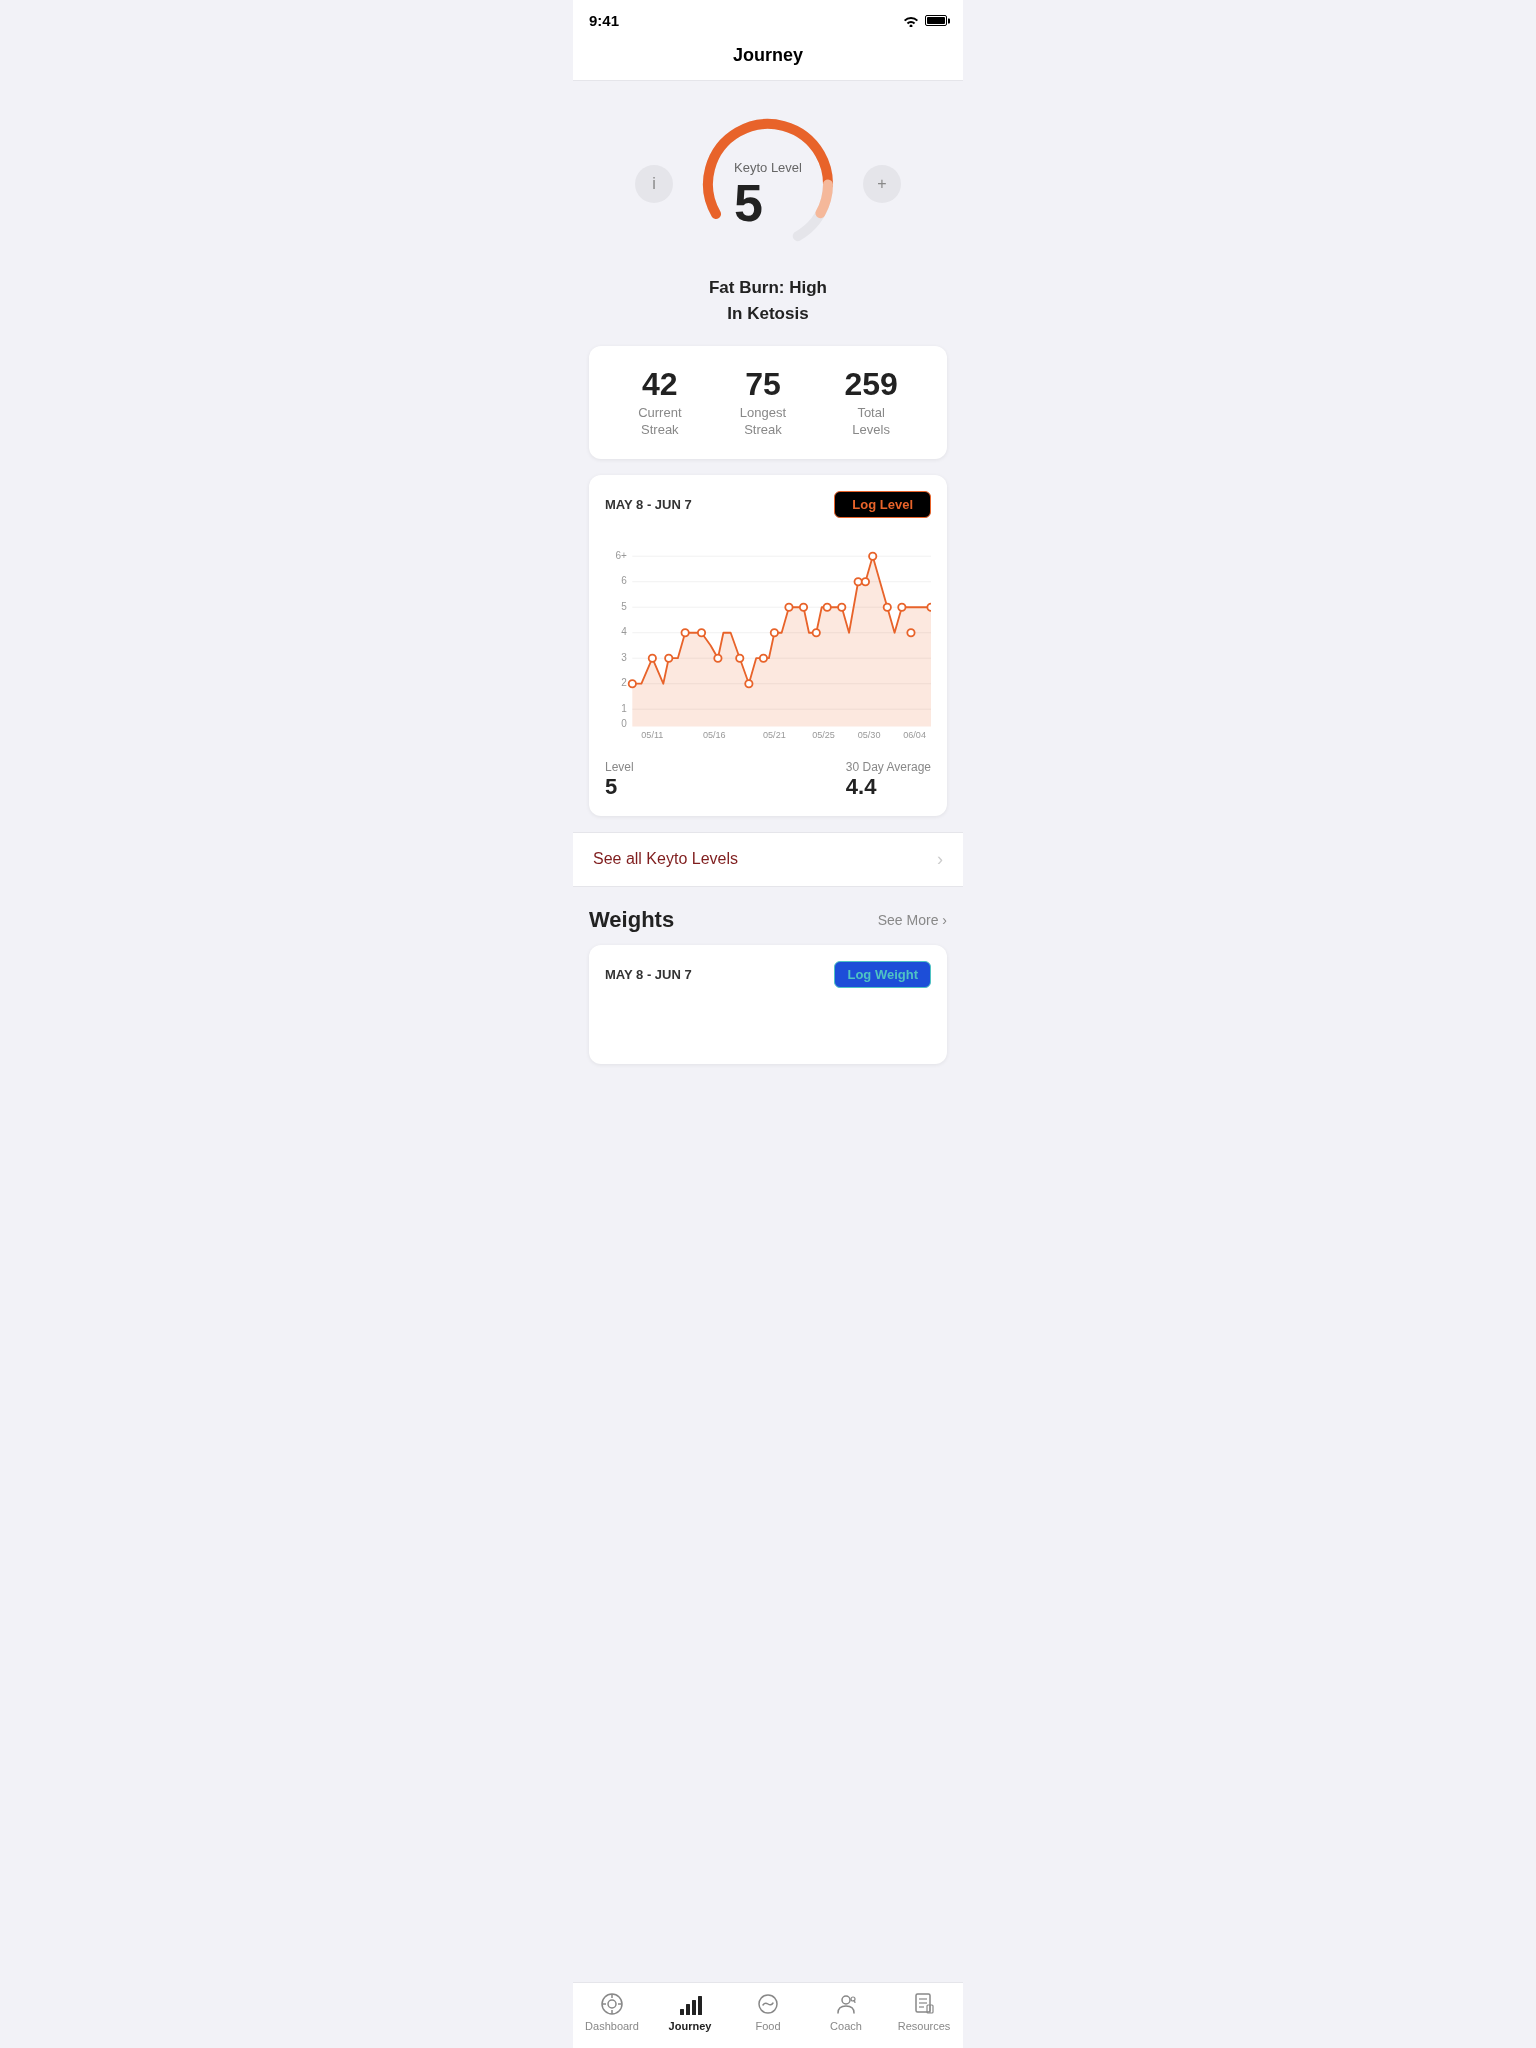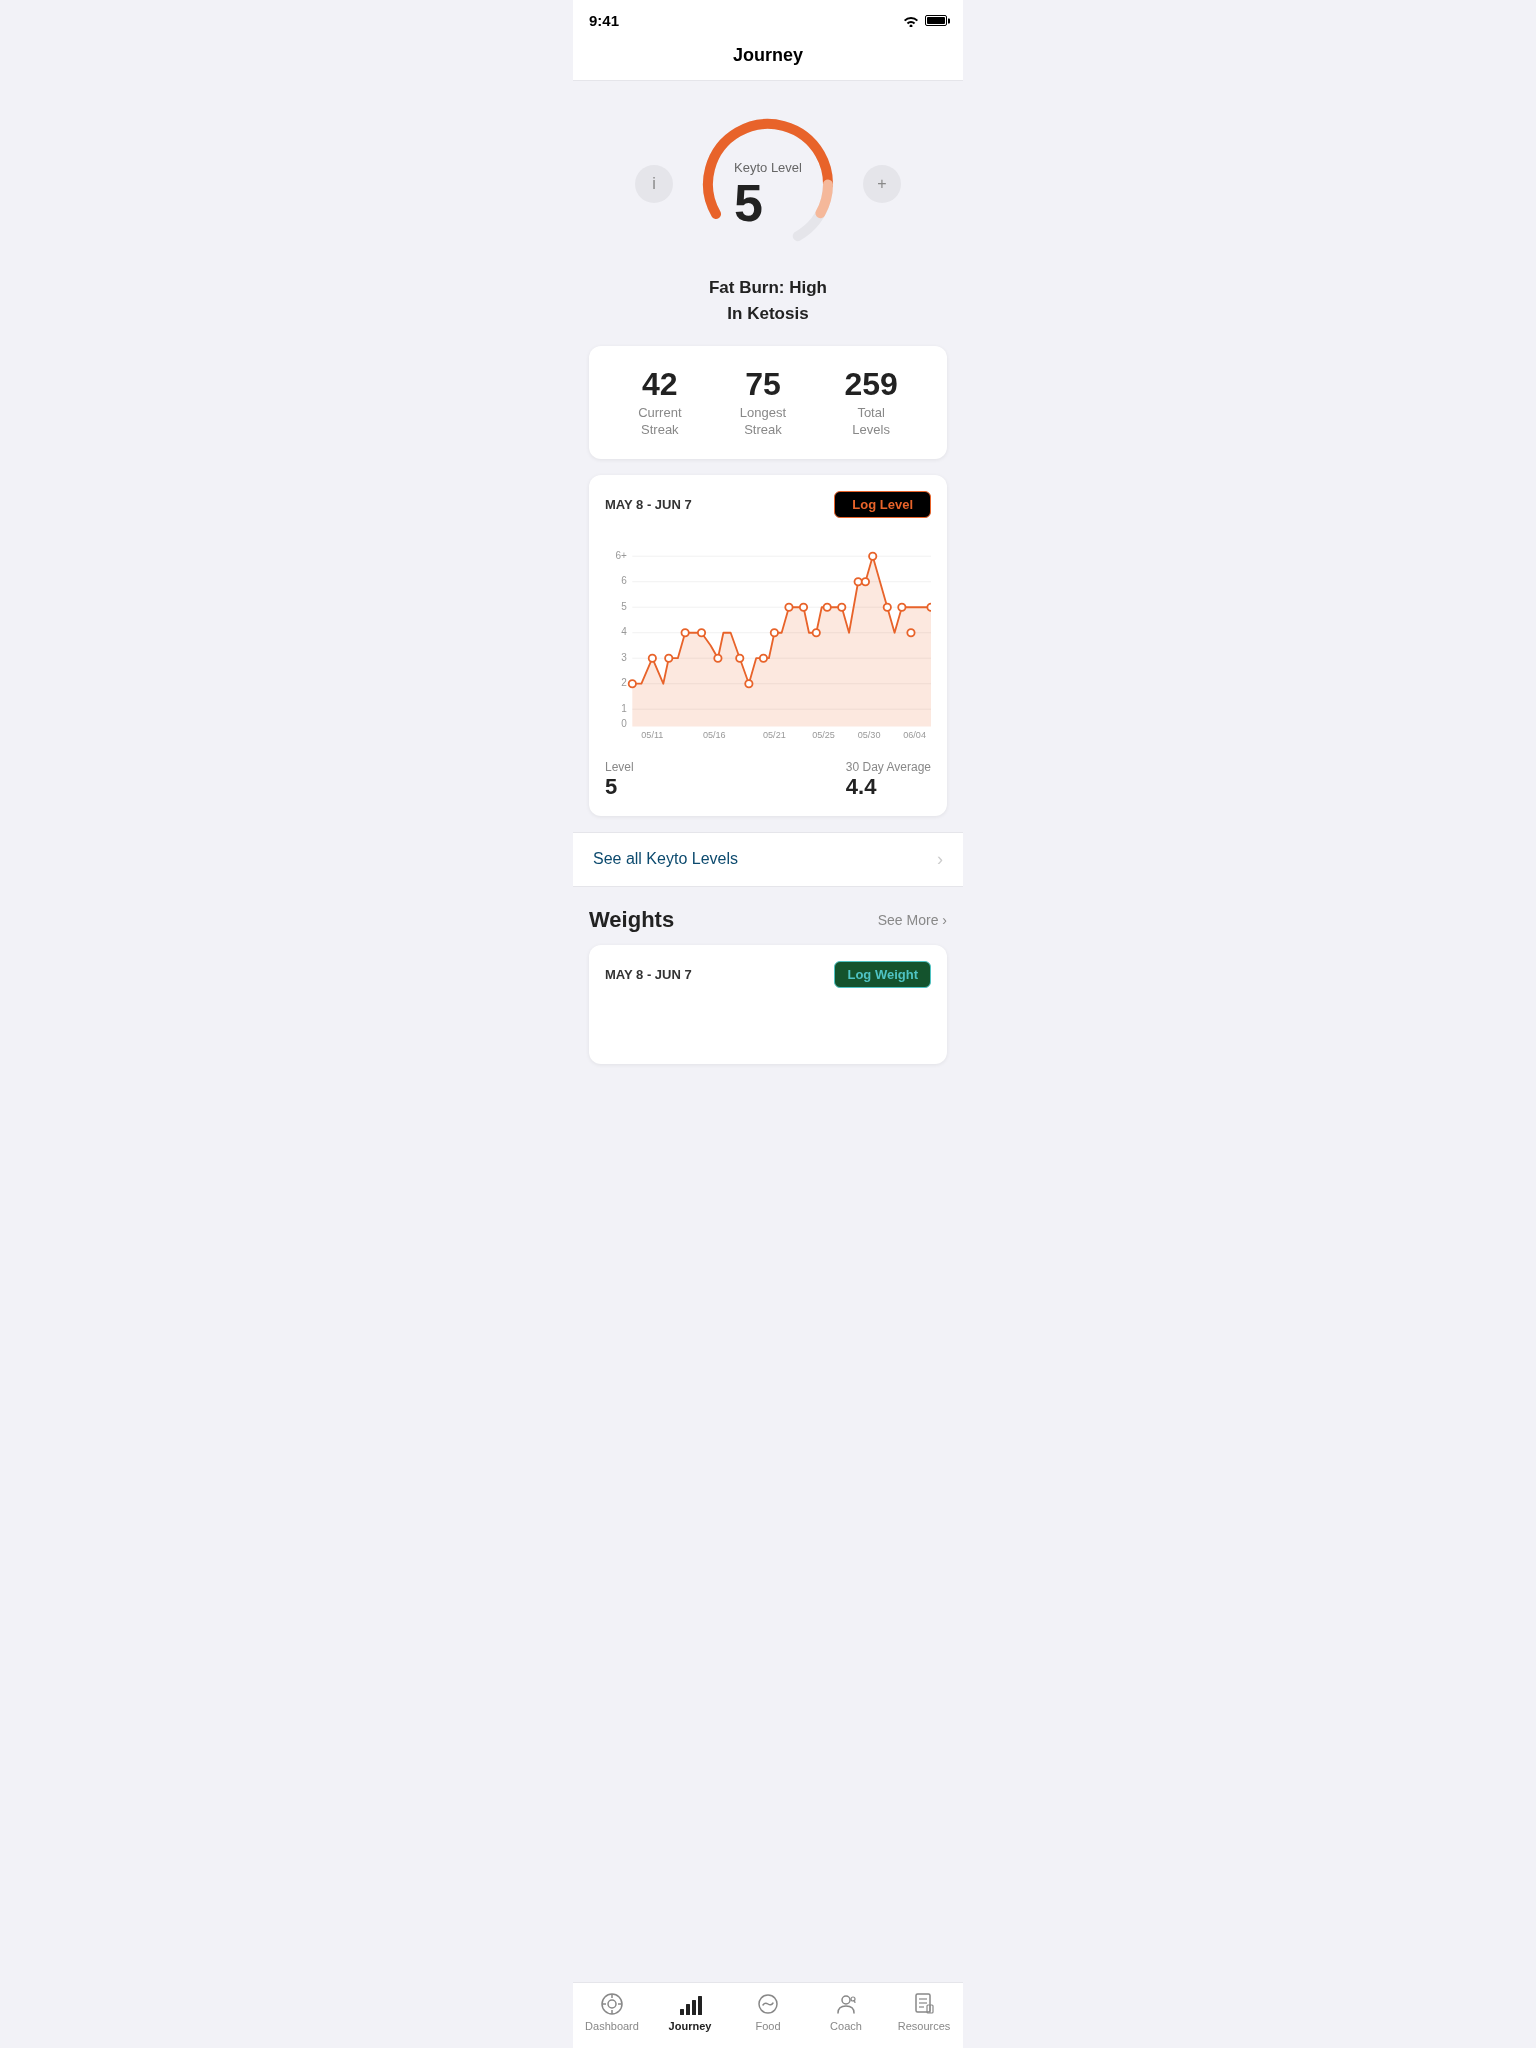--- a/index.html
+++ b/index.html
@@ -190,21 +190,21 @@
       margin: 0 0 20px;
       padding: 16px 20px;
       display: flex;
       justify-content: space-between;
       align-items: center;
       border-top: 1px solid #e5e5ea;
       border-bottom: 1px solid #e5e5ea;
     }
     .see-all-text {
       font-size: 16px;
-      color: #0c4a6e;
+      color: #7f1d1d;
     }
     .chevron {
       color: #ccc;
       font-size: 18px;
     }
 
     
     .weights-section {
       padding: 0 16px;
     }
@@ -231,21 +231,21 @@
       box-shadow: 0 1px 4px rgba(0,0,0,0.07);
     }
     .weights-card-header {
       display: flex;
       justify-content: space-between;
       align-items: center;
     }
     .log-weight-btn {
       border: 1.5px solid #4fc3c3;
       border-radius: 6px;
-      background: #14532d;
+      background: #1d4ed8;
       color: #4fc3c3;
       font-size: 13px;
       font-weight: 600;
       padding: 5px 12px;
       cursor: pointer;
     }
 
     
     .bottom-nav {
       position: fixed;

